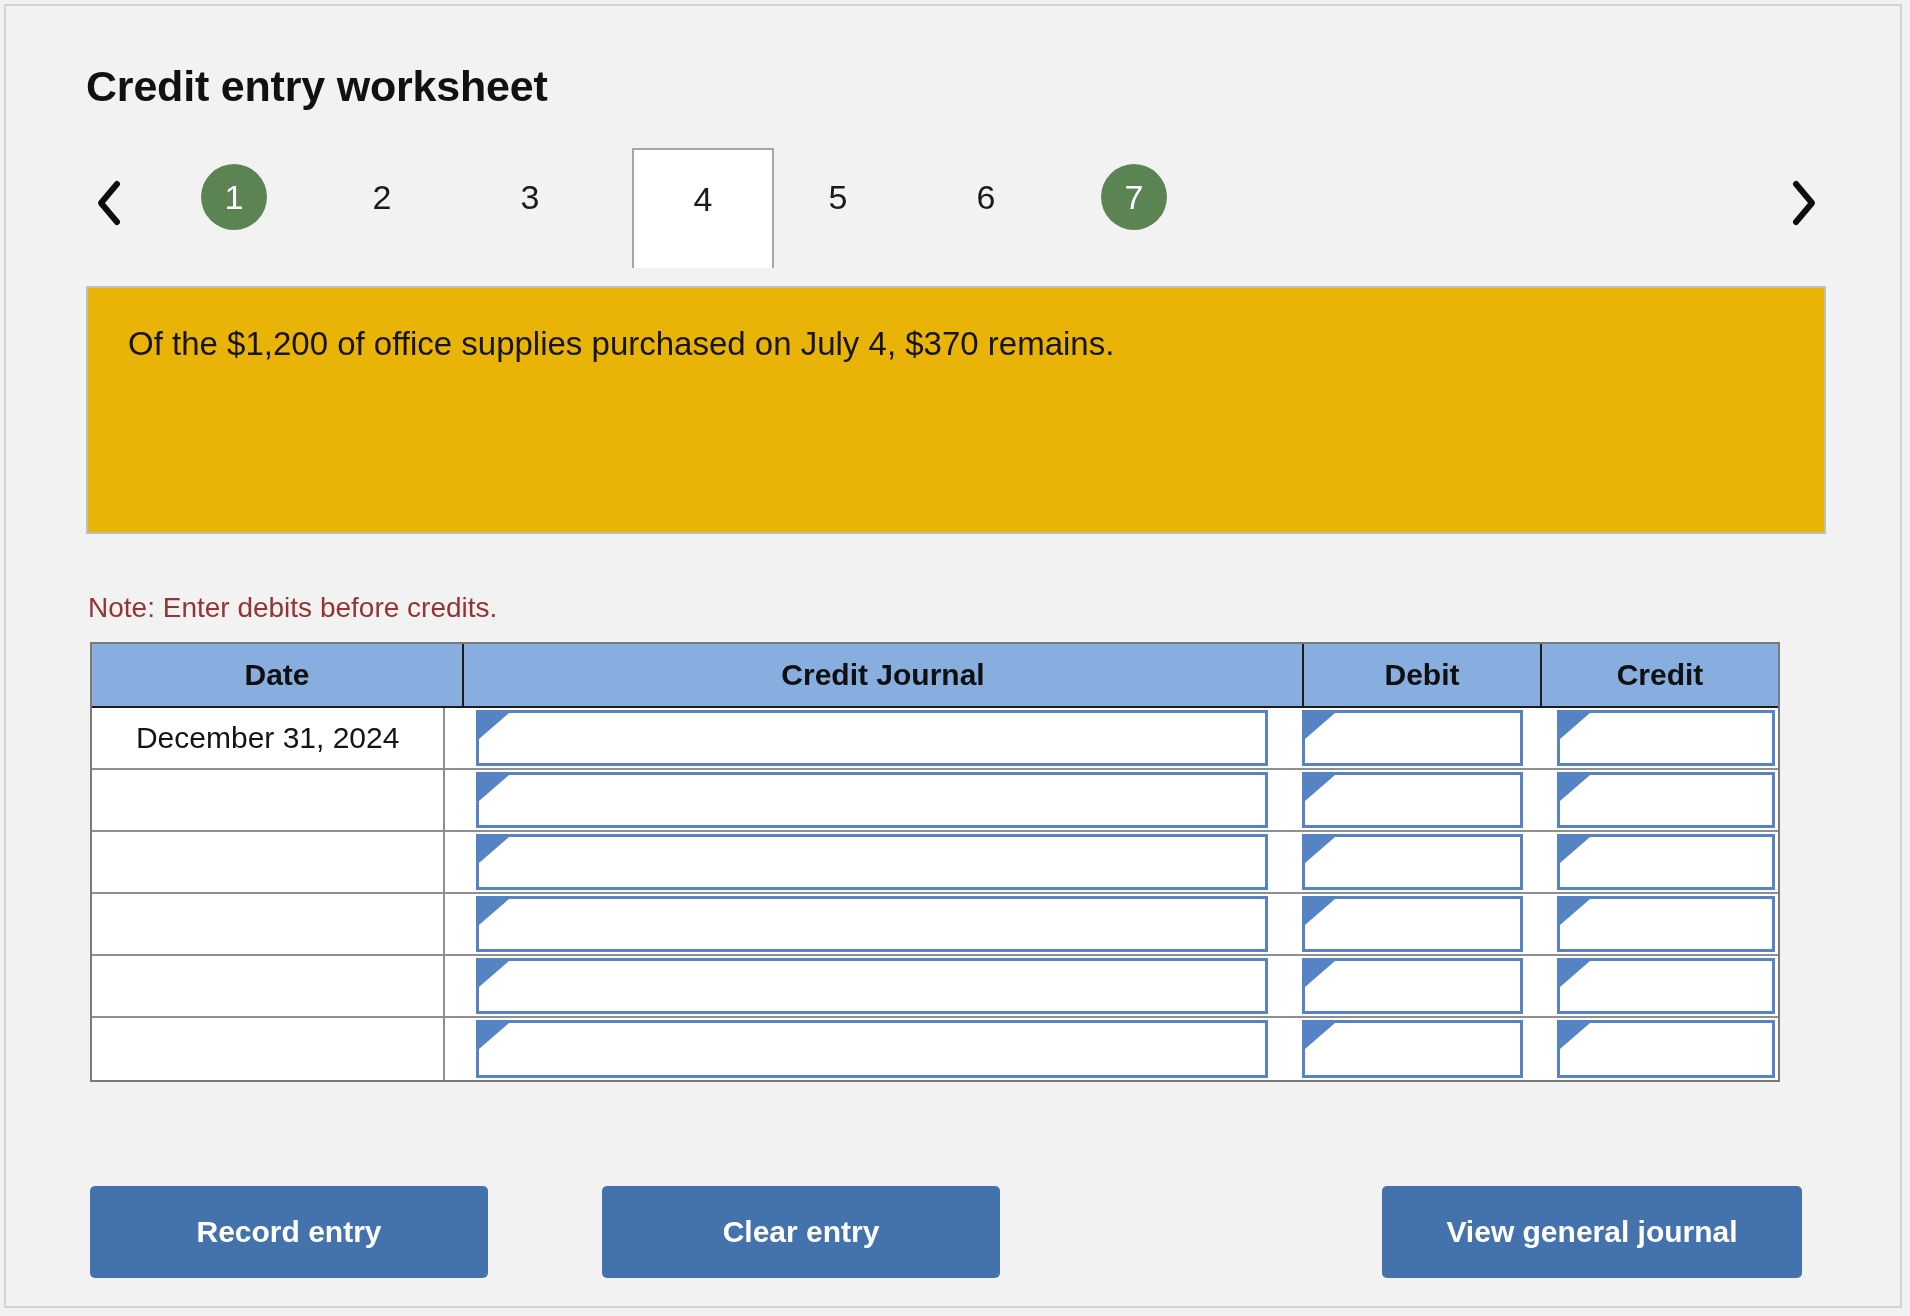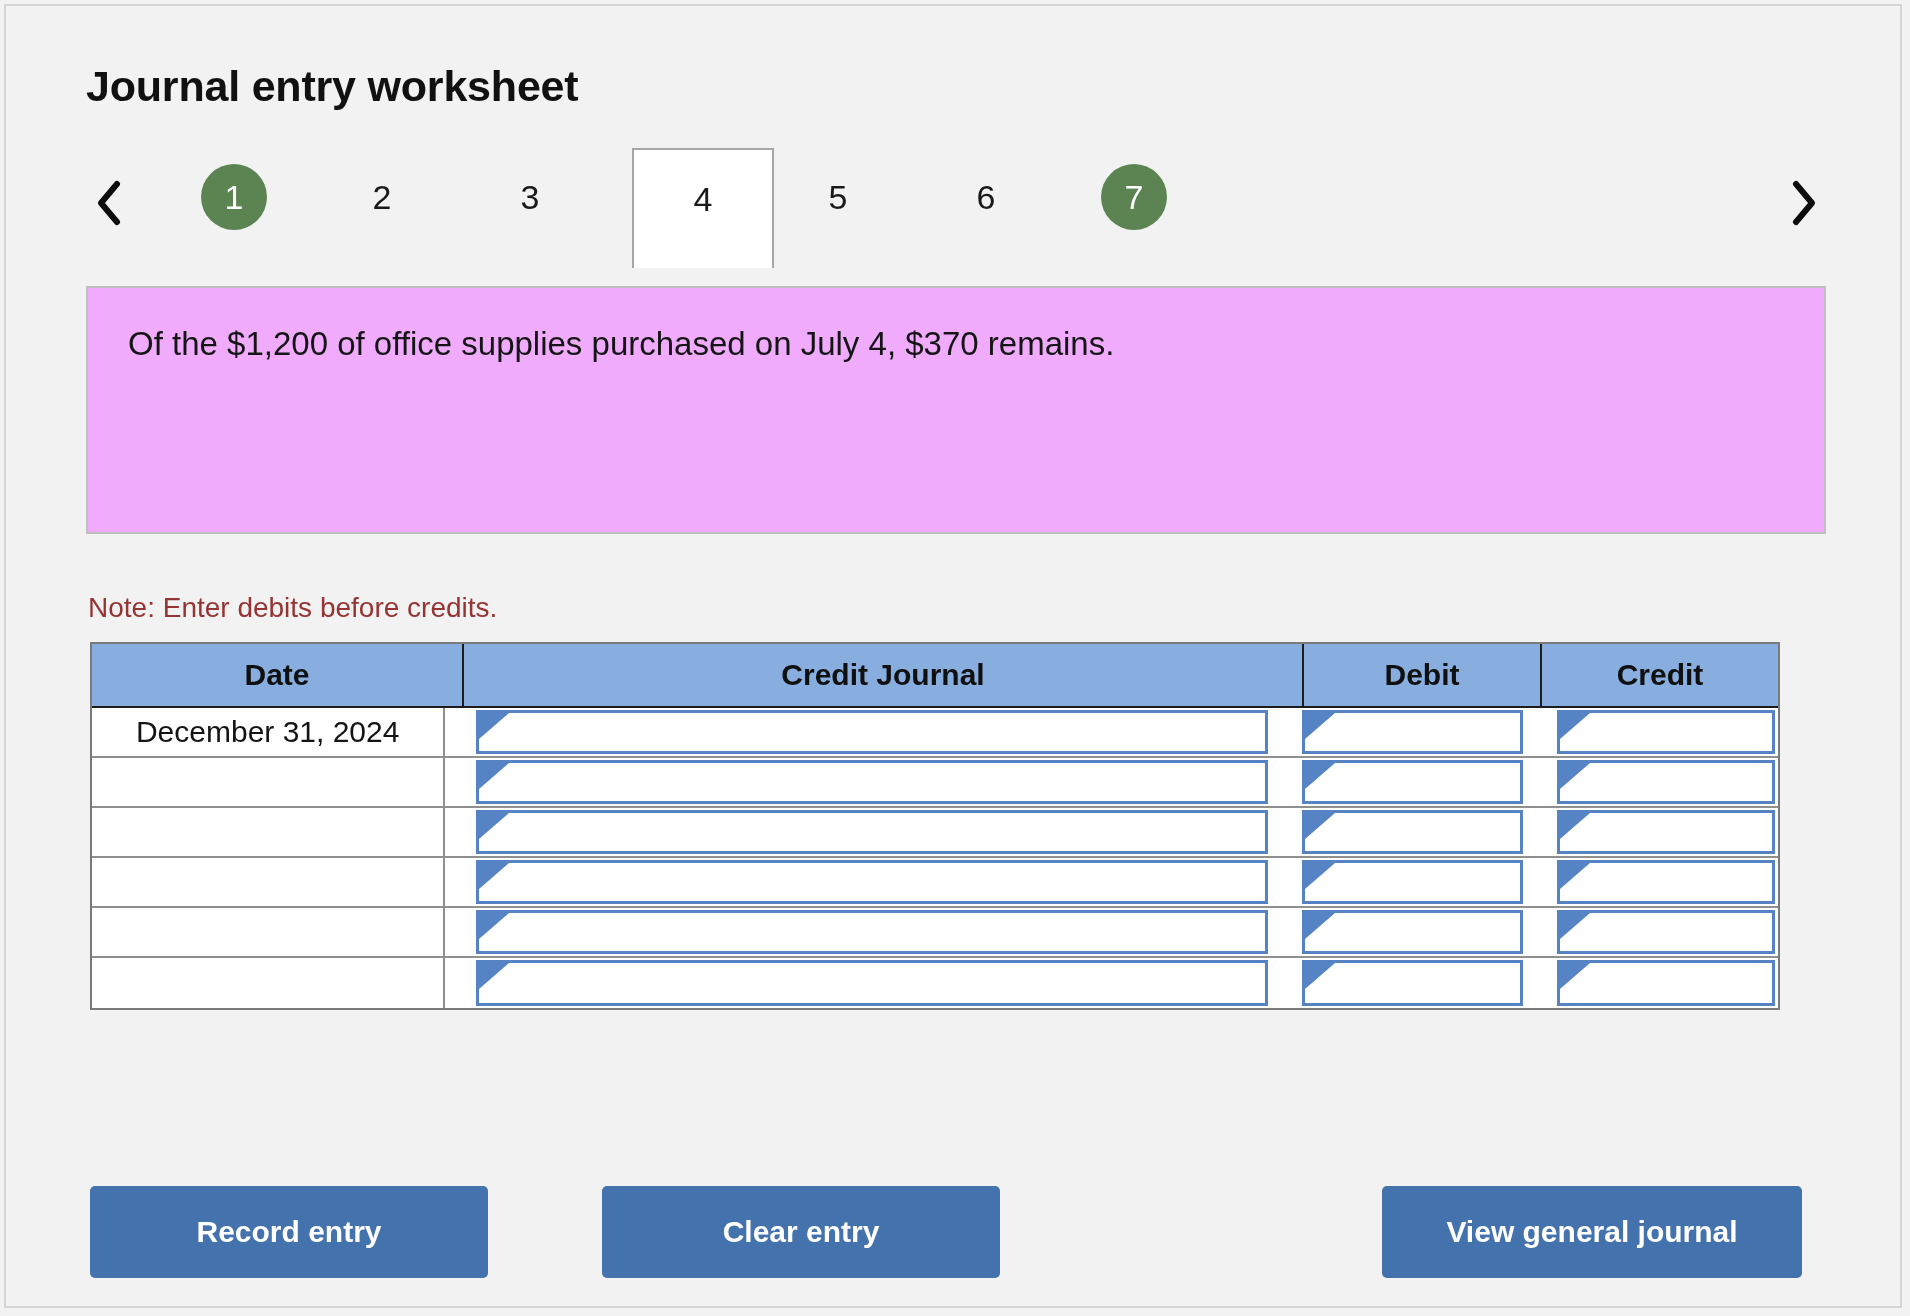--- a/index.html
+++ b/index.html
@@ -97,21 +97,21 @@
     z-index: 5;
   }
 
   
   #content-panel {
     position: absolute;
     left: 80px;
     top: 280px;
     width: 1740px;
     height: 248px;
-    background: #f0abfc;
+    background: #eab308;
     border: 2px solid #bfbfbf;
     box-sizing: border-box;
     z-index: 2;
     padding-left: 38px;
   }
   #content-text {
     position: absolute;
     left: 40px;
     top: 37px;
     font-size: 33px;
@@ -157,21 +157,21 @@
     font-size: 30px;
     font-weight: bold;
     color: #101010;
     box-sizing: border-box;
   }
   .jt-head .col-date { border-right: 2px solid #1c1c1c; }
   .jt-head .col-gj   { border-right: 2px solid #1c1c1c; }
   .jt-head .col-debit{ border-right: 2px solid #1c1c1c; }
 
   .jt-body-row {
-    height: 50px;
+    height: 62px;
     border-bottom: 2px solid #8f8f8f;
     gap: 28px;
   }
   .jt-body-row:last-child { border-bottom: none; }
 
   .jt-cell { box-sizing: border-box; }
   .col-date  { width: 372px; }
   .col-gj    { width: 840px; }
   .col-debit { width: 238px; }
   .col-credit{ width: 236px; }
@@ -238,21 +238,21 @@
   }
   #record-entry-button { left: 0px;   width: 398px; }
   #clear-entry-button  { left: 512px; width: 398px; }
   #view-journal-button { left: 1292px; width: 420px; }
 </style>
 </head>
 <body>
 
 <div id="page-frame">
 
-  <div id="worksheet-title">Journal entry worksheet</div>
+  <div id="worksheet-title">Credit entry worksheet</div>
 
   <div id="tab-strip">
 
     <div class="nav-arrow" id="prev-arrow">
       <svg width="30" height="50" viewBox="0 0 30 50" aria-hidden="true">
         <polyline points="23,6 7,25 23,44" fill="none" stroke="#0d0d0d" stroke-width="6" stroke-linecap="round" stroke-linejoin="round"></polyline>
       </svg>
     </div>
 
     <div class="nav-arrow" id="next-arrow">

